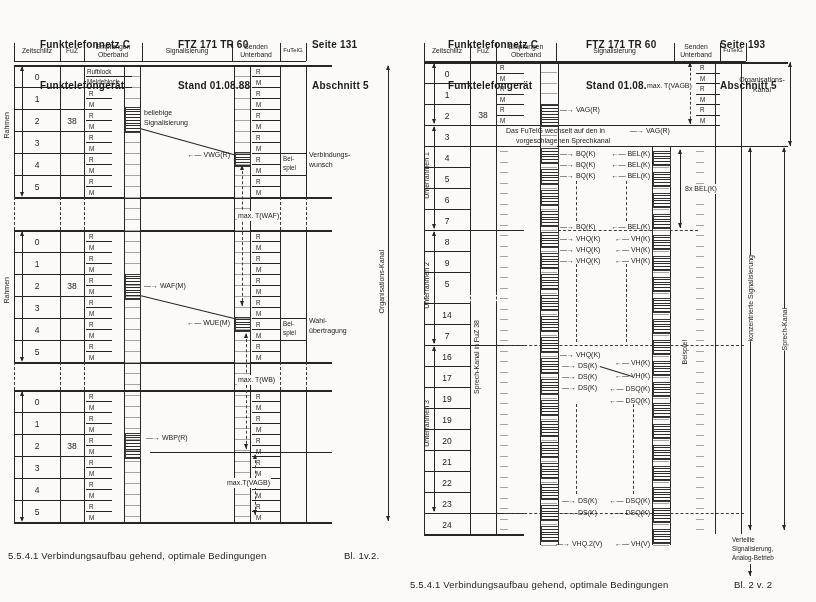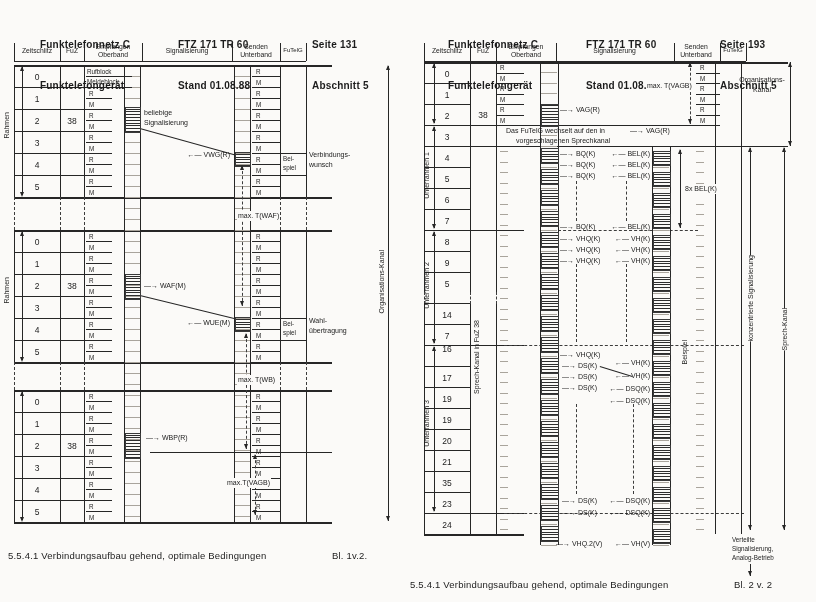--- a/index.html
+++ b/index.html
@@ -49,21 +49,21 @@
     </div>
     <div class="t ch ac" style="left:14px;top:47px;width:46px">Zeitschlitz</div>
     <div class="t ch ac" style="left:60px;top:47px;width:24px">FuZ</div>
     <div class="t ch ac" style="left:84px;top:43px;width:58px">Empfangen
 Oberband</div>
     <div class="t ch ac" style="left:142px;top:47px;width:90px">Signalisierung</div>
     <div class="t ch ac" style="left:232px;top:43px;width:48px">Senden
 Unterband</div>
     <div class="t ch ac" style="left:279px;top:47px;width:28px;font-size:6px">FuTelG</div>
     <div class="t cap" style="left:8px;top:549px">5.5.4.1 Verbindungsaufbau gehend, optimale Bedingungen</div>
-    <div class="t cap" style="left:332px;top:549px">Bl. 1v.2.</div>
+    <div class="t cap" style="left:344px;top:549px">Bl. 1v.2.</div>
     <div id="diagL">
         <div class="vl" style="left: 14px; top: 43px; height: 18px;"></div>
         <div class="vl" style="left: 60px; top: 43px; height: 18px;"></div>
         <div class="vl" style="left: 84px; top: 43px; height: 18px;"></div>
         <div class="vl" style="left: 142px; top: 43px; height: 18px;"></div>
         <div class="vl" style="left: 232px; top: 43px; height: 18px;"></div>
         <div class="vl" style="left: 280px; top: 43px; height: 18px;"></div>
         <div class="vl" style="left: 306px; top: 43px; height: 18px;"></div>
         <div class="hl" style="left: 14px; top: 61px; width: 292px;"></div>
         <div class="hl hl2" style="left: 14px; top: 65px; width: 318px;"></div>
@@ -471,33 +471,33 @@
         <div class="t n ac" style="left: 16px; top: 215px; width: 46px;">7</div>
         <div class="t n ac" style="left: 16px; top: 236px; width: 46px;">8</div>
         <div class="hl" style="left: 16px; top: 251px; width: 46px;"></div>
         <div class="t n ac" style="left: 16px; top: 257px; width: 46px;">9</div>
         <div class="hl" style="left: 16px; top: 272px; width: 46px;"></div>
         <div class="t n ac" style="left: 16px; top: 278px; width: 46px;">5</div>
         <div class="hl" style="left: 16px; top: 303px; width: 46px;"></div>
         <div class="t n ac" style="left: 16px; top: 309px; width: 46px;">14</div>
         <div class="hl" style="left: 16px; top: 324px; width: 46px;"></div>
         <div class="t n ac" style="left: 16px; top: 330px; width: 46px;">7</div>
-        <div class="t n ac" style="left: 16px; top: 343px; width: 46px;">16</div>
+        <div class="t n ac" style="left: 16px; top: 351px; width: 46px;">16</div>
         <div class="hl" style="left: 16px; top: 366px; width: 46px;"></div>
         <div class="t n ac" style="left: 16px; top: 372px; width: 46px;">17</div>
         <div class="hl" style="left: 16px; top: 387px; width: 46px;"></div>
         <div class="t n ac" style="left: 16px; top: 393px; width: 46px;">19</div>
         <div class="hl" style="left: 16px; top: 408px; width: 46px;"></div>
         <div class="t n ac" style="left: 16px; top: 414px; width: 46px;">19</div>
         <div class="hl" style="left: 16px; top: 429px; width: 46px;"></div>
         <div class="t n ac" style="left: 16px; top: 435px; width: 46px;">20</div>
         <div class="hl" style="left: 16px; top: 450px; width: 46px;"></div>
         <div class="t n ac" style="left: 16px; top: 456px; width: 46px;">21</div>
         <div class="hl" style="left: 16px; top: 471px; width: 46px;"></div>
-        <div class="t n ac" style="left: 16px; top: 477px; width: 46px;">35</div>
+        <div class="t n ac" style="left: 16px; top: 477px; width: 46px;">22</div>
         <div class="hl" style="left: 16px; top: 492px; width: 46px;"></div>
         <div class="t n ac" style="left: 16px; top: 498px; width: 46px;">23</div>
         <div class="t n ac" style="left: 16px; top: 519px; width: 46px;">24</div>
         <div class="vl" style="left: 307px; top: 62px; height: 472px;"></div>
         <div class="vl" style="left: 333px; top: 62px; height: 472px;"></div>
         <div class="vl" style="left: 132px; top: 62px; height: 483px;"></div>
         <div class="vl" style="left: 150px; top: 62px; height: 483px;"></div>
         <div class="hl tk" style="left: 133px; top: 72px; width: 16px;"></div>
         <div class="hl tk" style="left: 133px; top: 82.5px; width: 16px;"></div>
         <div class="hl tk" style="left: 133px; top: 93px; width: 16px;"></div>

